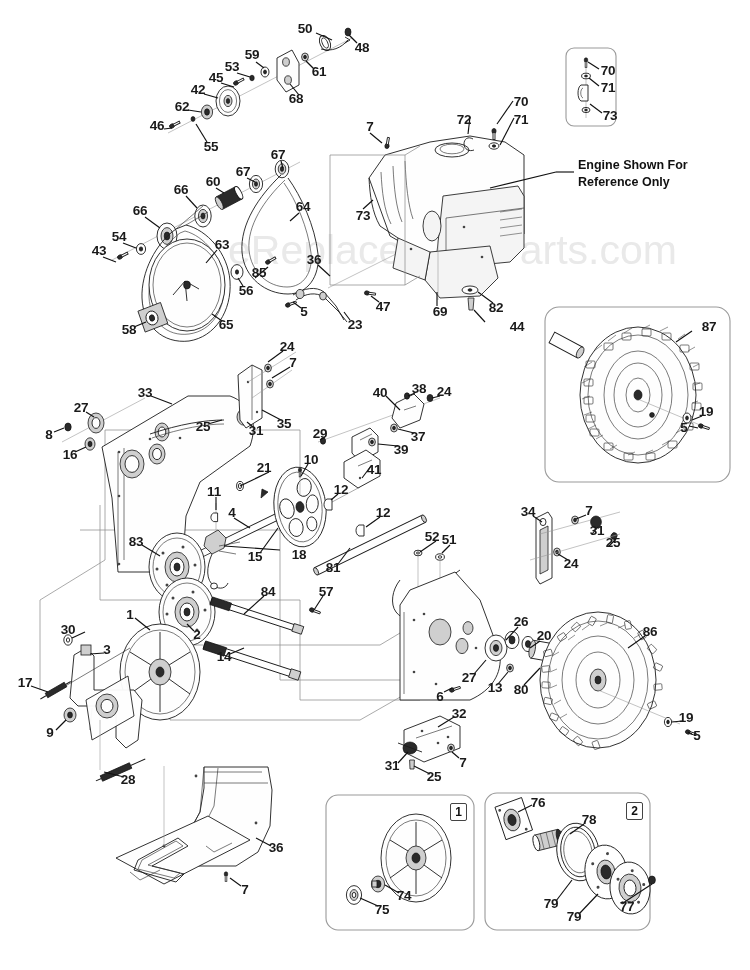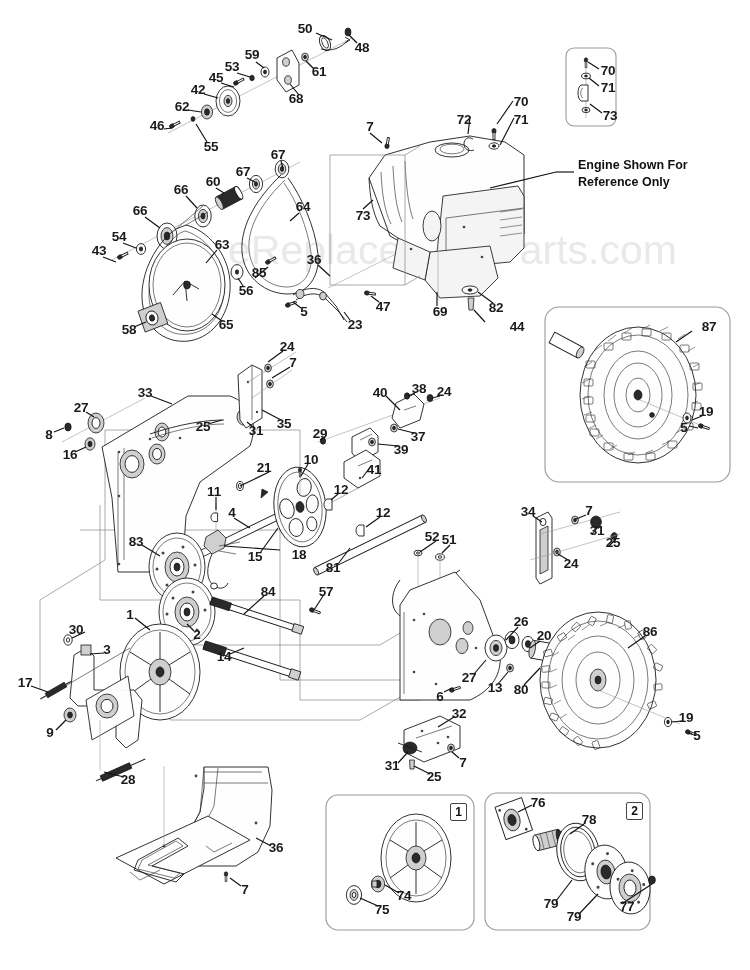--- a/index.html
+++ b/index.html
@@ -962,21 +962,21 @@
       <div class="callout" style="left: 326px; top: 592px;">57</div>
       <div class="callout" style="left: 432px; top: 537px;">52</div>
       <div class="callout" style="left: 449px; top: 540px;">51</div>
       <div class="callout" style="left: 528px; top: 512px;">34</div>
       <div class="callout" style="left: 589px; top: 511px;">7</div>
       <div class="callout" style="left: 597px; top: 531px;">31</div>
       <div class="callout" style="left: 613px; top: 543px;">25</div>
       <div class="callout" style="left: 571px; top: 564px;">24</div>
       <div class="callout" style="left: 130px; top: 615px;">1</div>
       <div class="callout" style="left: 197px; top: 635px;">2</div>
-      <div class="callout" style="left: 76px; top: 630px;">30</div>
+      <div class="callout" style="left: 68px; top: 630px;">30</div>
       <div class="callout" style="left: 107px; top: 650px;">3</div>
       <div class="callout" style="left: 224px; top: 657px;">14</div>
       <div class="callout" style="left: 25px; top: 683px;">17</div>
       <div class="callout" style="left: 50px; top: 733px;">9</div>
       <div class="callout" style="left: 128px; top: 780px;">28</div>
       <div class="callout" style="left: 521px; top: 622px;">26</div>
       <div class="callout" style="left: 544px; top: 636px;">20</div>
       <div class="callout" style="left: 495px; top: 688px;">13</div>
       <div class="callout" style="left: 521px; top: 690px;">80</div>
       <div class="callout" style="left: 469px; top: 678px;">27</div>

